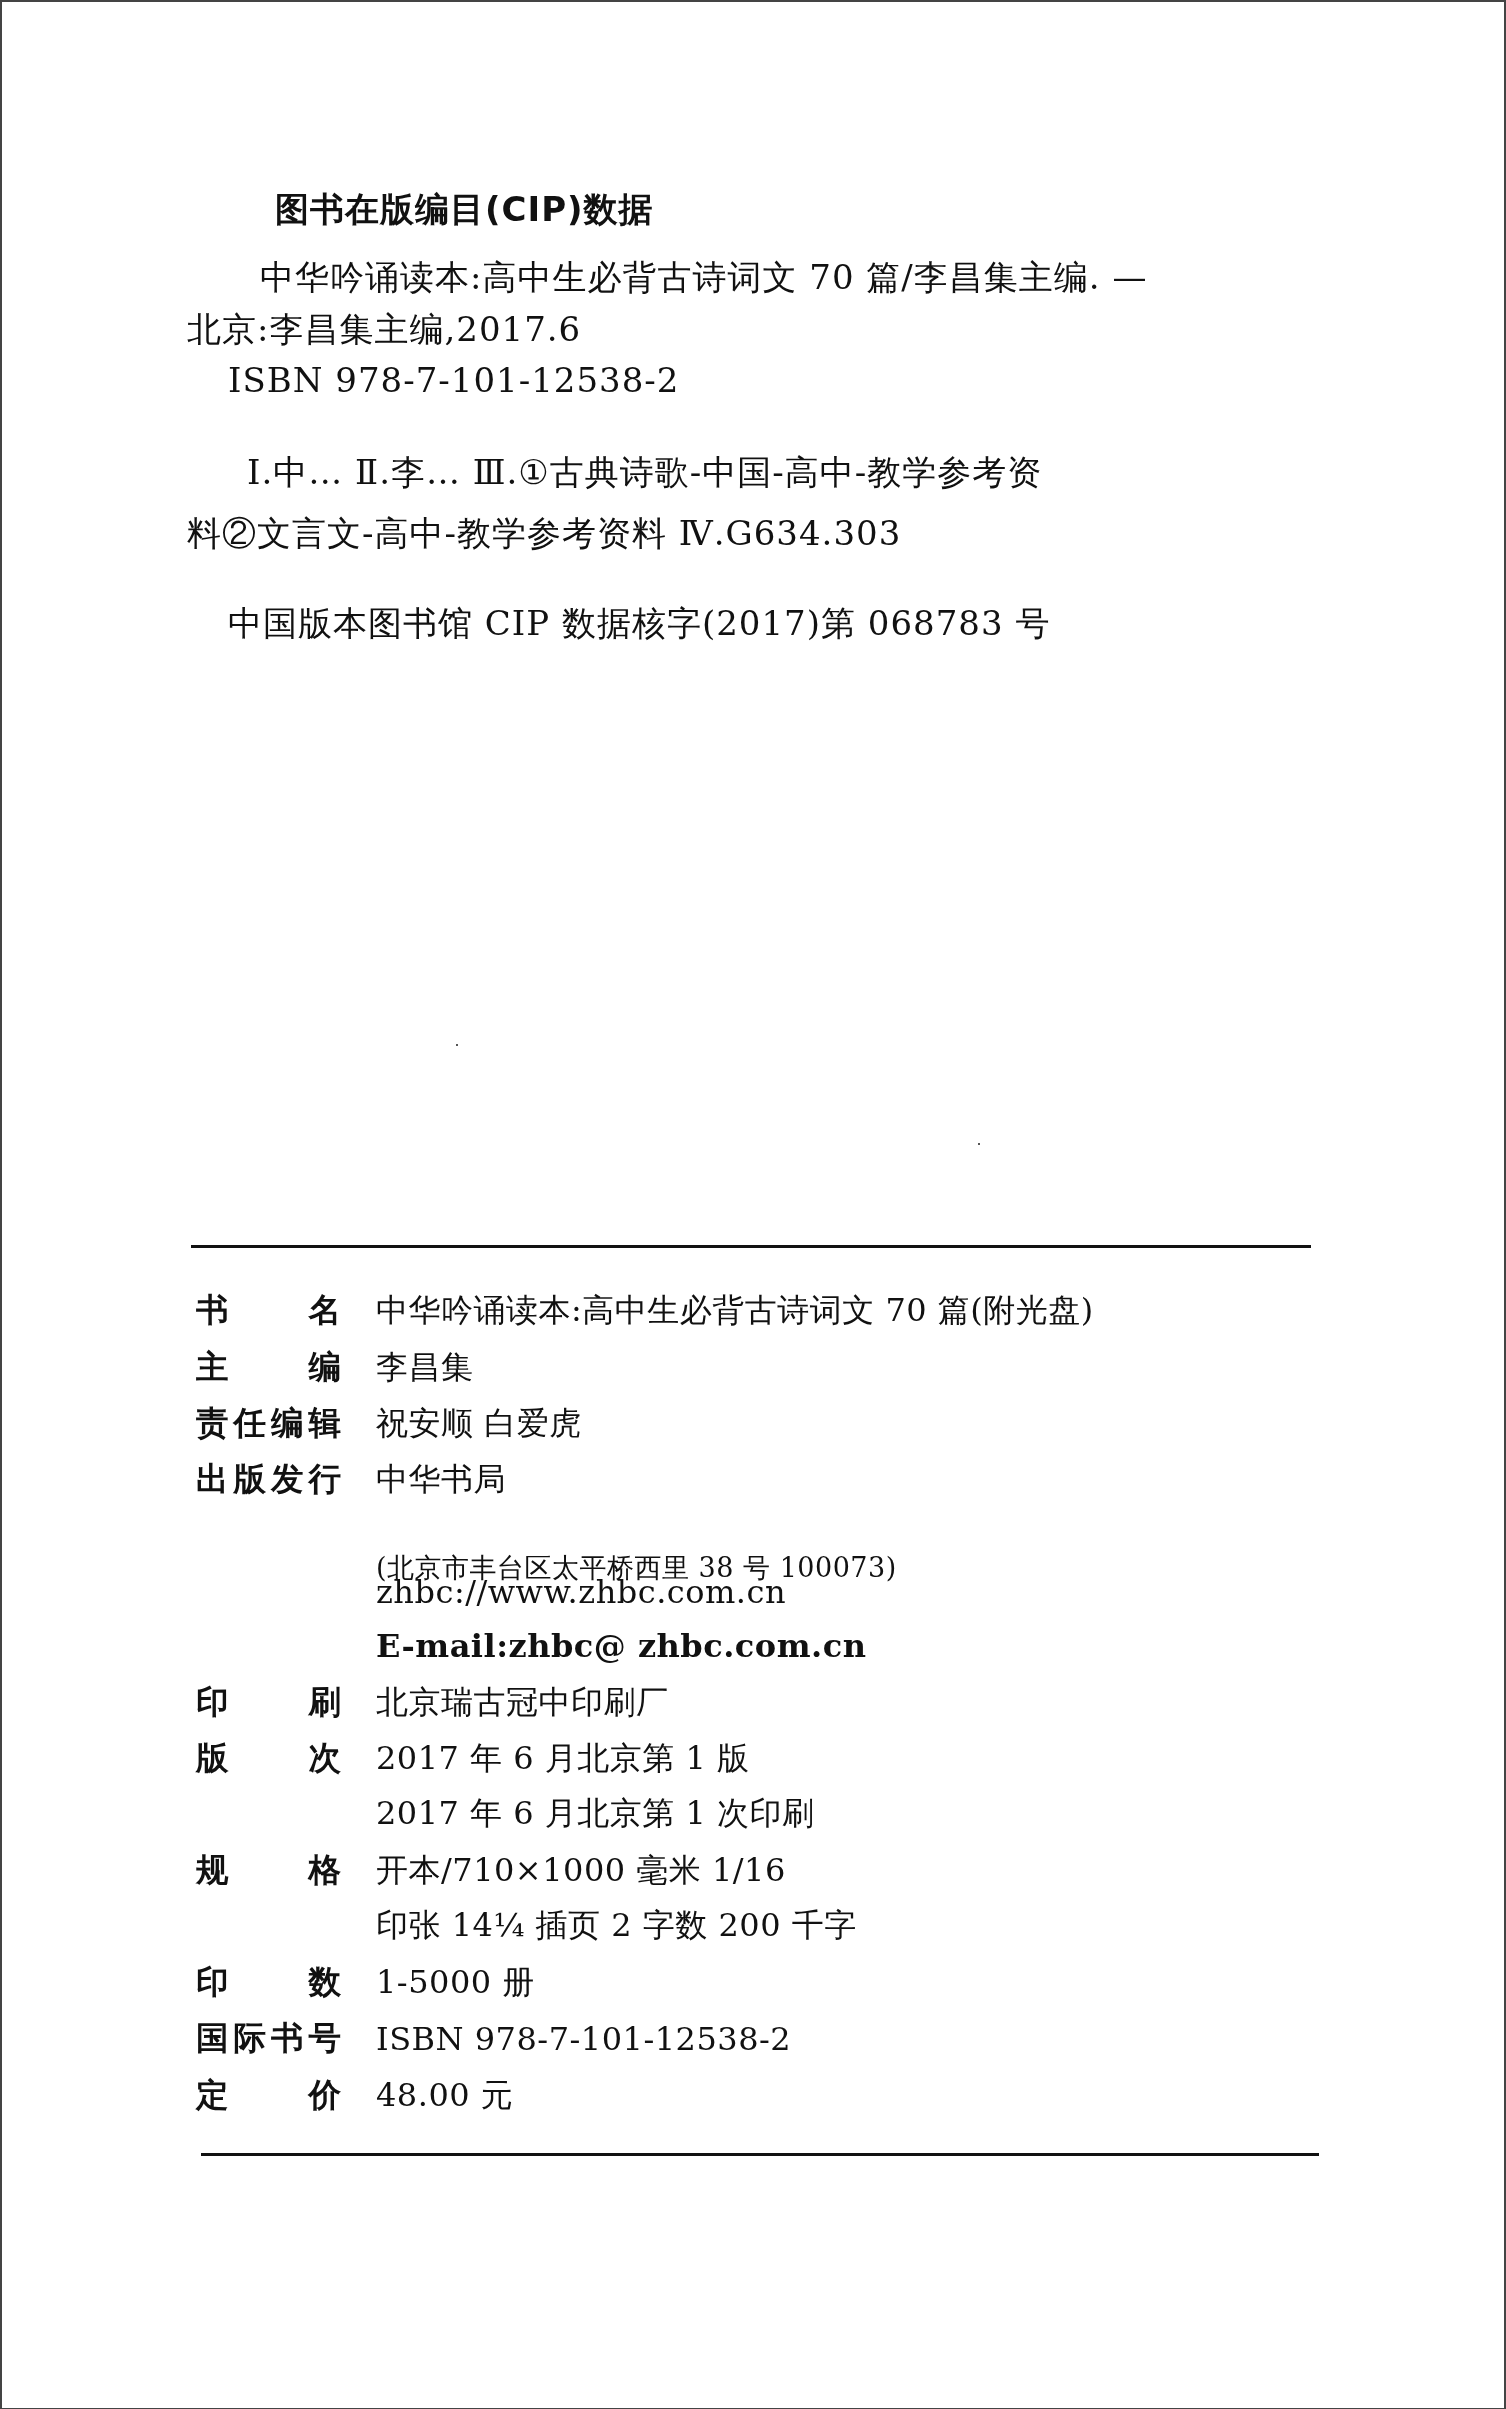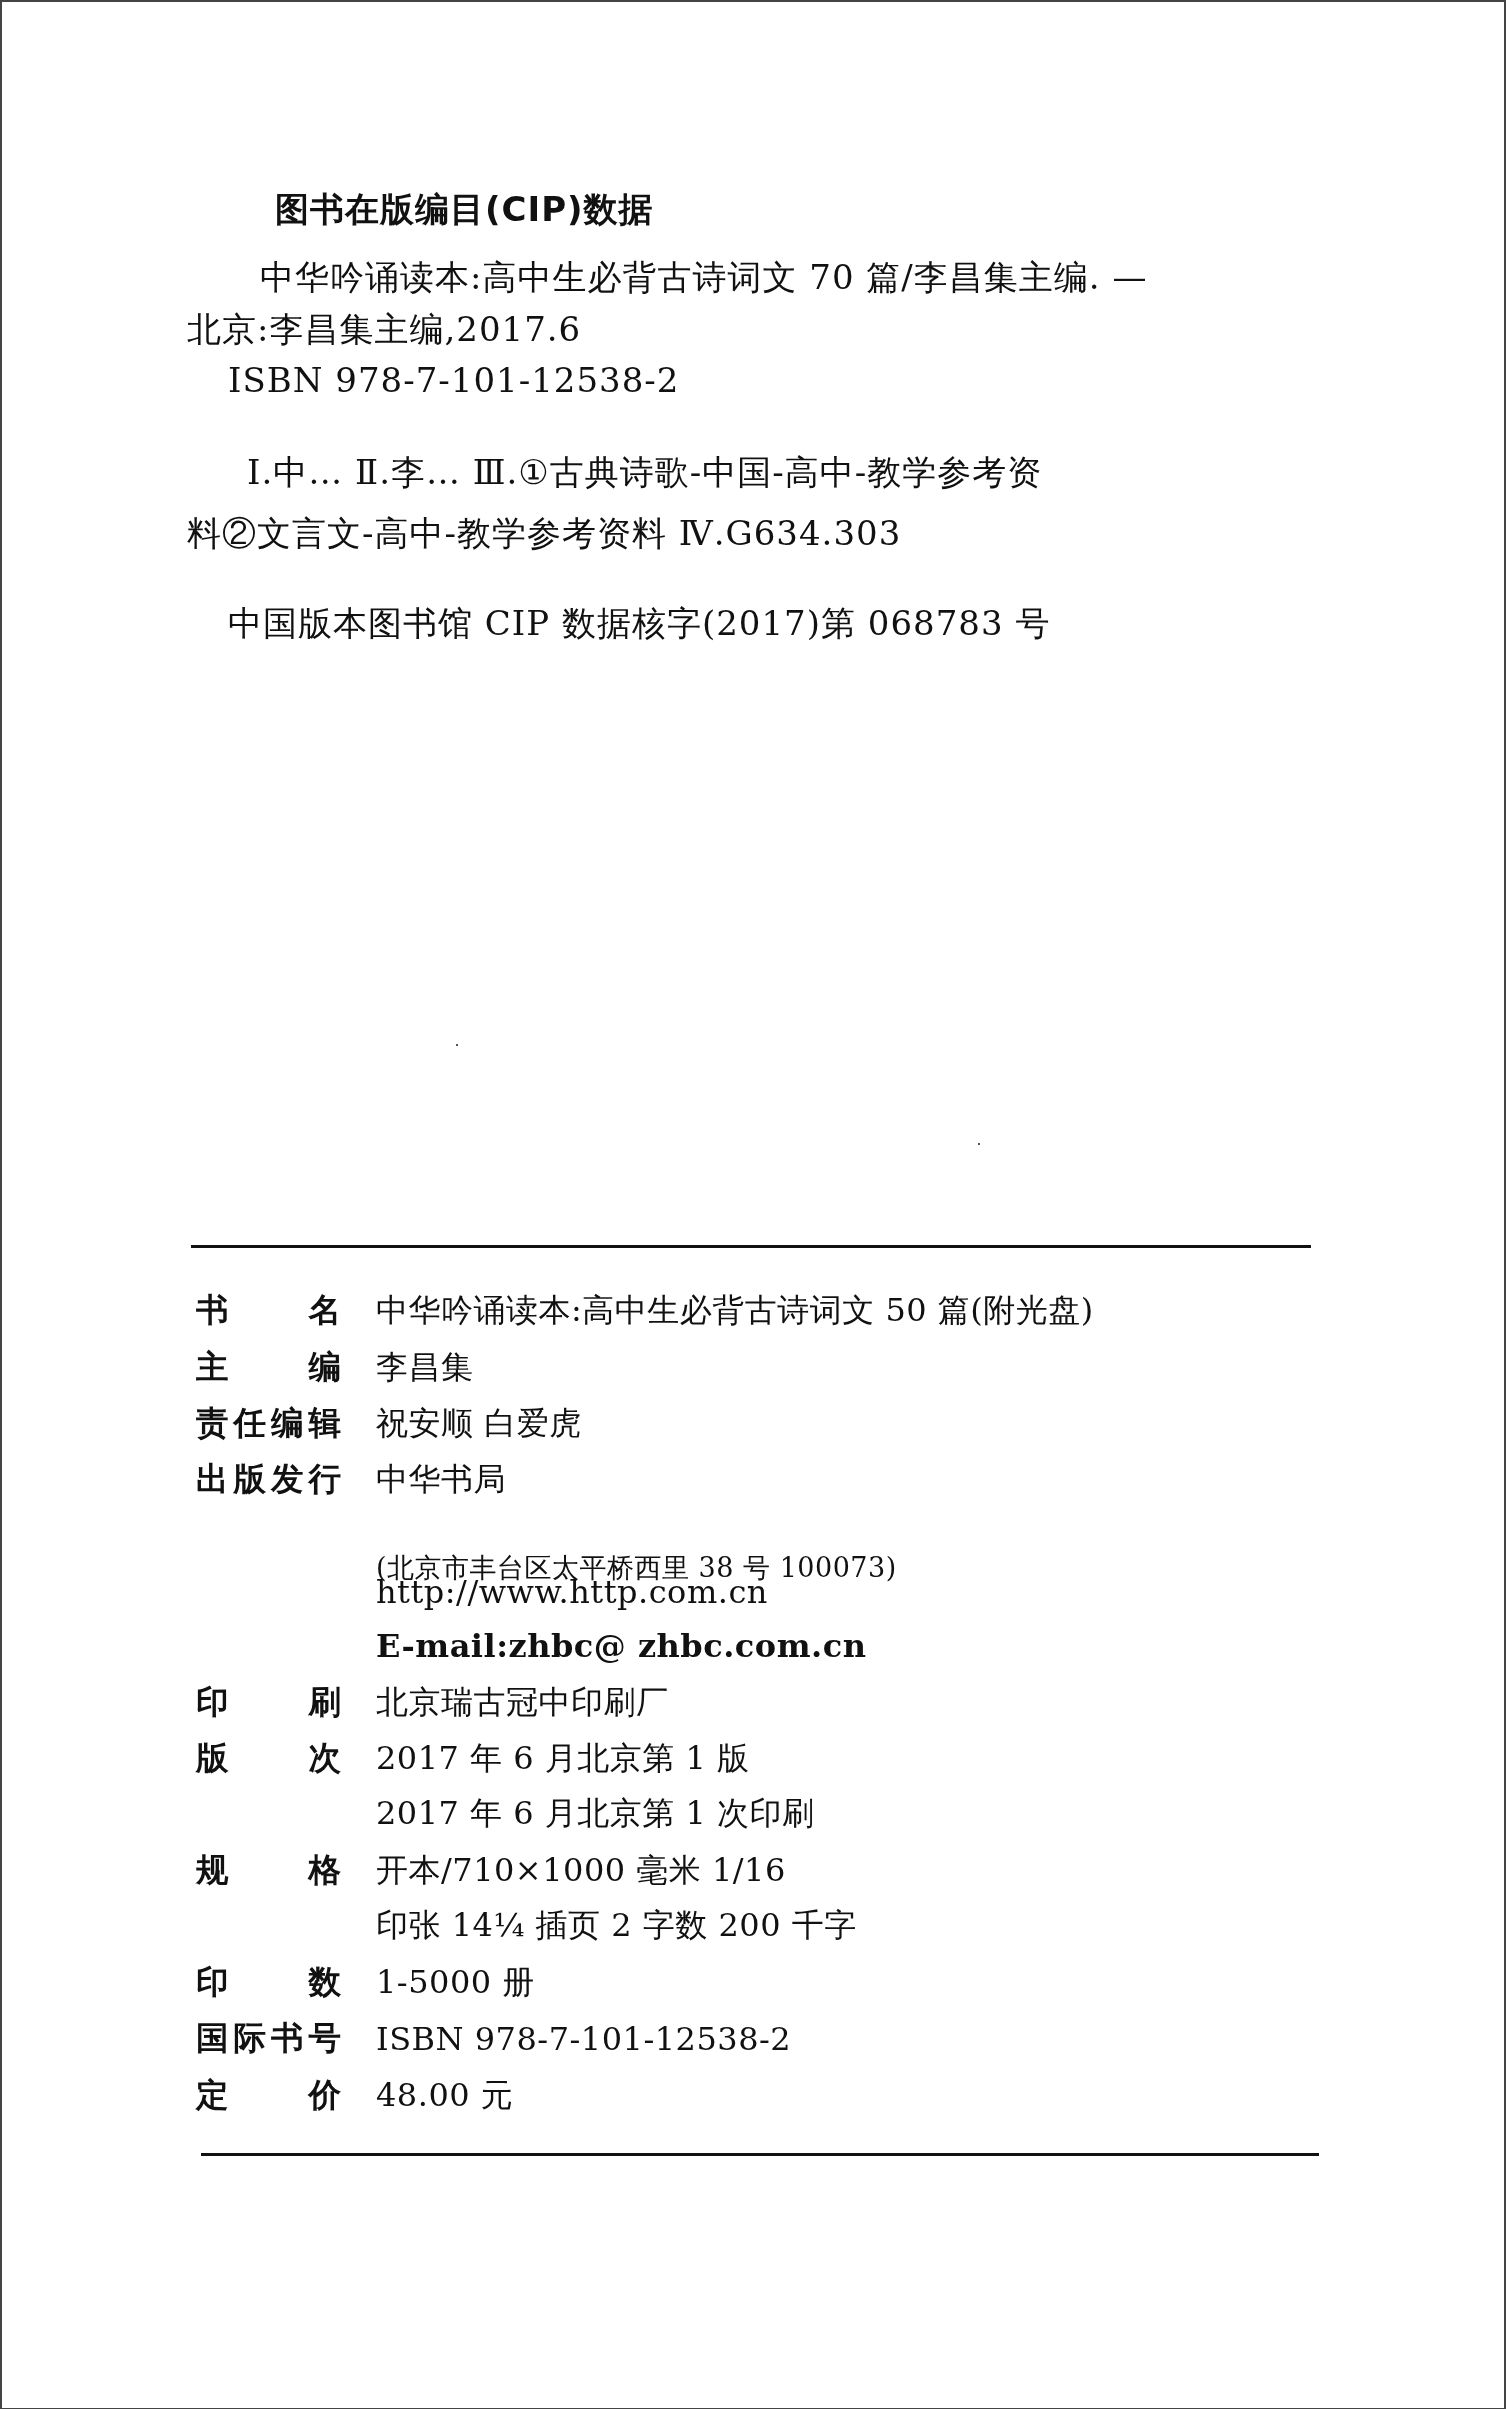--- a/index.html
+++ b/index.html
@@ -61,21 +61,21 @@
 <div class="speck" style="left:978px; top:1143px;"></div>
 
 <div class="rule" style="left:191px; top:1245px; width:1120px;"></div>
 
 <div id="colophon">
     <div class="colophon-row" style="top: 1290px;">
       <div class="colophon-label">
         <span>书</span>
         <span>名</span>
       </div>
-      <div class="colophon-value">中华吟诵读本:高中生必背古诗词文 50 篇(附光盘)</div>
+      <div class="colophon-value">中华吟诵读本:高中生必背古诗词文 70 篇(附光盘)</div>
     </div>
     <div class="colophon-row" style="top: 1347px;">
       <div class="colophon-label">
         <span>主</span>
         <span>编</span>
       </div>
       <div class="colophon-value">李昌集</div>
     </div>
     <div class="colophon-row" style="top: 1403px;">
       <div class="colophon-label">
@@ -94,21 +94,21 @@
         <span>行</span>
       </div>
       <div class="colophon-value">中华书局</div>
     </div>
     <div class="colophon-row" style="top: 1515px; margin-top: 32px;">
       <div class="colophon-label"></div>
       <div class="colophon-value small">(北京市丰台区太平桥西里 38 号   100073)</div>
     </div>
     <div class="colophon-row" style="top: 1571px;">
       <div class="colophon-label"></div>
-      <div class="colophon-value">http://www.http.com.cn</div>
+      <div class="colophon-value">zhbc://www.zhbc.com.cn</div>
     </div>
     <div class="colophon-row" style="top: 1625px; font-weight: bold;">
       <div class="colophon-label"></div>
       <div class="colophon-value">E-mail:zhbc@ zhbc.com.cn</div>
     </div>
     <div class="colophon-row" style="top: 1682px;">
       <div class="colophon-label">
         <span>印</span>
         <span>刷</span>
       </div>

